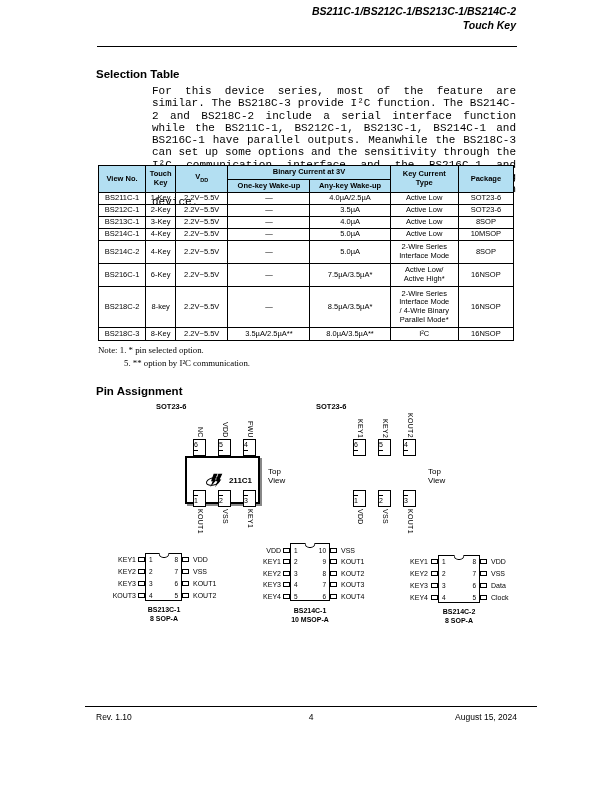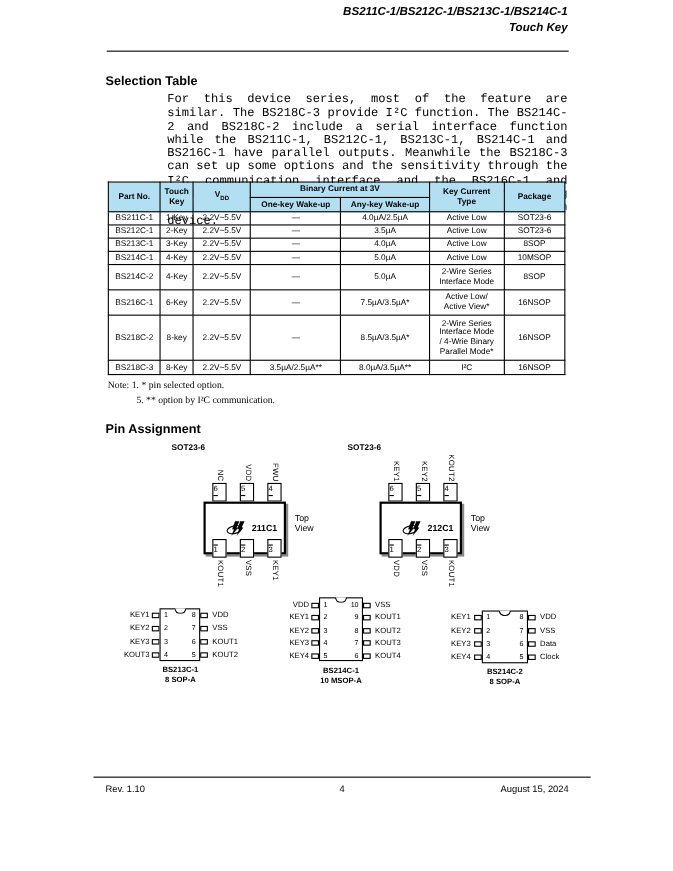--- a/index.html
+++ b/index.html
@@ -83,41 +83,41 @@
   <symbol id="holtek-mark" viewBox="0 0 60 44">
     <ellipse cx="24" cy="25" rx="20" ry="10.5" fill="none" stroke="#000" stroke-width="3" transform="rotate(-14 24 25)"></ellipse>
     <path d="M26 2 L38 2 L30 19 L35 19 L16 42 L23 24 L18 24 Z" fill="#000"></path>
     <path d="M40 2 L52 2 L44 19 L49 19 L30 42 L37 24 L32 24 Z" fill="#000"></path>
   </symbol>
 </svg>
 
 <div class="page">
 
   <div class="hdr-titles">
-    <div>BS211C-1/BS212C-1/BS213C-1/BS214C-1</div>
+    <div>BS211C-1/BS212C-1/BS213C-1/BS214C-2</div>
     <div>Touch Key</div>
   </div>
   <div class="hdr-rule"></div>
 
   <div class="sect-h" style="top:68px">Selection Table</div>
   <div class="para">For this device series, most of the feature are similar. The BS218C-3 provide I²C function. The BS214C-2 and BS218C-2 include a serial interface function while the BS211C-1, BS212C-1, BS213C-1, BS214C-1 and BS216C-1 have parallel outputs. Meanwhile the BS218C-3 can set up some options and the sensitivity through the I²C communication interface and the BS216C-1 and BS218C-2 include two hardware options. The following table summarizes the main characteristics of each device.</div>
 
   <table class="sel">
     <colgroup>
       <col style="width:47px">
         <col style="width:30px">
         <col style="width:52px">
       <col style="width:82px">
         <col style="width:80px">
         <col style="width:68px">
         <col style="width:55px">
     </colgroup>
     <tbody>
         <tr class="h1">
-      <th rowspan="2" class="pre">Part No.</th>
+      <th rowspan="2" class="pre">View No.</th>
       <th rowspan="2" class="pre">Touch
 Key</th>
       <th rowspan="2"><span>V</span><sub class="vdd">DD</sub></th>
       <th colspan="2">Binary Current at 3V</th>
       <th rowspan="2" class="pre">Key Current
 Type</th>
       <th rowspan="2">Package</th>
     </tr>
     <tr class="h2">
       <th>One-key Wake-up</th>
@@ -169,21 +169,21 @@
 Interface Mode</td>
       <td>8SOP</td>
     </tr>
     <tr class="r-m">
       <td>BS216C-1</td>
       <td>6-Key</td>
       <td>2.2V~5.5V</td>
       <td>—</td>
       <td>7.5µA/3.5µA*</td>
       <td class="pre">Active Low/
-Active View*</td>
+Active High*</td>
       <td>16NSOP</td>
     </tr>
     <tr class="r-l">
       <td>BS218C-2</td>
       <td>8-key</td>
       <td>2.2V~5.5V</td>
       <td>—</td>
       <td>8.5µA/3.5µA*</td>
       <td class="pre">2-Wire Series
 Interface Mode
@@ -270,26 +270,20 @@
       </div>
     <div class="sotpin top" style="left:43px">
         <div class="num">6</div>
       </div>
     <div class="sotpin top" style="left:68px">
         <div class="num">5</div>
       </div>
     <div class="sotpin top" style="left:93px">
         <div class="num">4</div>
       </div>
-    <div class="sotchip">
-      <svg width="20" height="15">
-          <use href="#holtek-mark"></use>
-        </svg>
-      <span class="cname">212C1</span>
-    </div>
     <div class="topview">Top View</div>
     <div class="sotpin bot" style="left:43px">
         <div class="num">1</div>
       </div>
     <div class="sotpin bot" style="left:68px">
         <div class="num">2</div>
       </div>
     <div class="sotpin bot" style="left:93px">
         <div class="num">3</div>
       </div>

